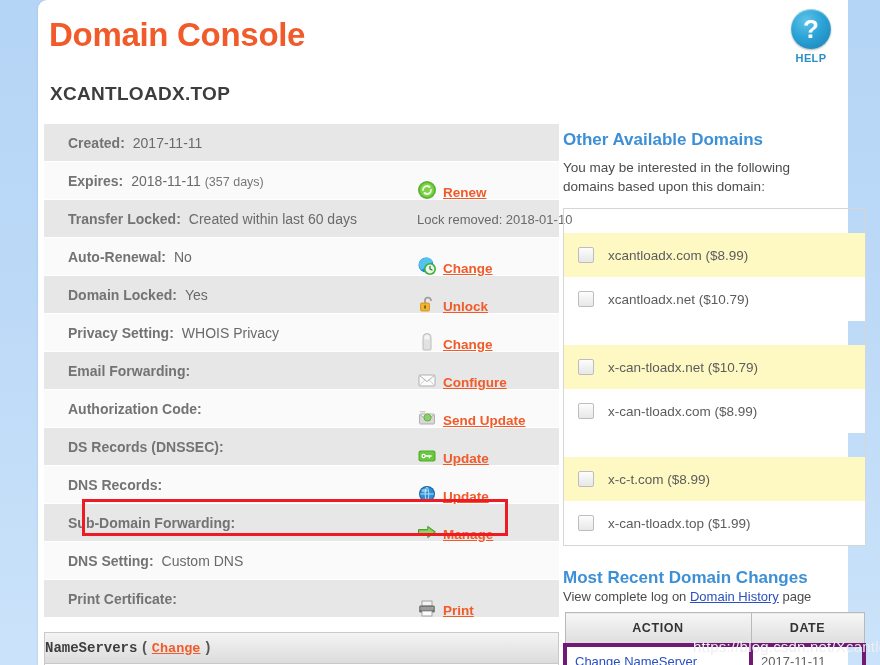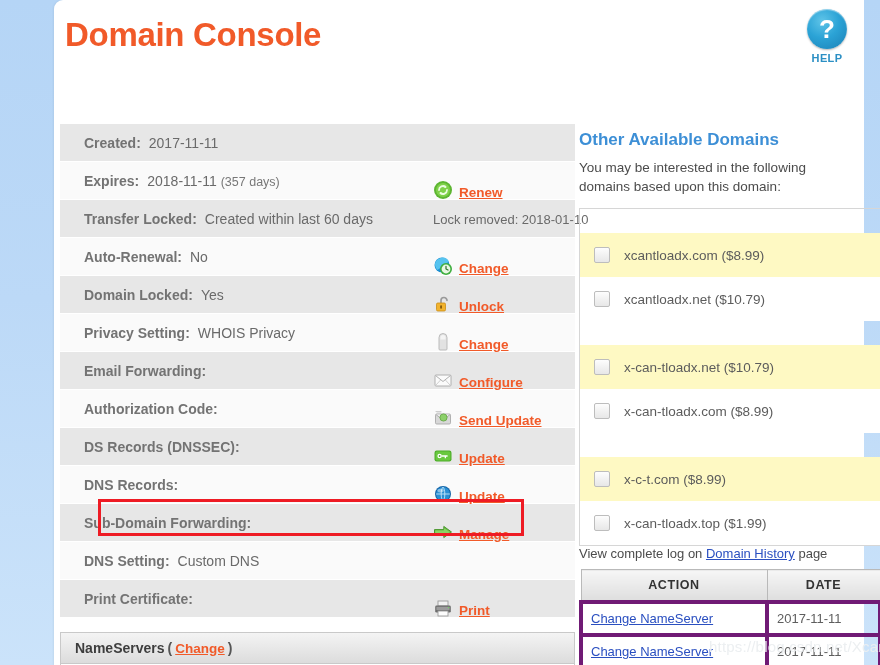--- a/index.html
+++ b/index.html
@@ -14,21 +14,21 @@
     overflow: hidden;
     position: relative;
   }
   #page-bg {
     position: absolute;
     inset: 0;
     background: linear-gradient(180deg, #b5d5f6 0%, #bcd9f7 45%, #cbe3fa 100%);
   }
   #content-card {
     position: absolute;
-    left: 54px;
+    left: 38px;
     top: 0;
     width: 810px;
     height: 665px;
     background: #ffffff;
     border-top-left-radius: 9px;
     box-shadow: -1px 0 2px rgba(0,0,0,0.05);
   }
 
   
   .page-title {
@@ -171,26 +171,26 @@
     top: 632px;
     width: 515px;
     border: 1px solid #c9c9c9;
     box-sizing: border-box;
     background: #fff;
   }
   .ns-head {
     height: 30px;
     display: flex;
     align-items: center;
-    padding-left: 14px;
     background: linear-gradient(180deg, #f4f4f4 0%, #dcdcdc 100%);
     font-size: 14px;
     font-weight: bold;
     color: #3d3d3d;
     border-bottom: 1px solid #c9c9c9;
+    font-family: Liberation Mono, monospace;
   }
   .ns-head .paren { color: #555; font-weight: bold; margin: 0 3px; }
   .ns-body { height: 14px; background: #fff; }
 
   
   .sidebar { position: absolute; left: 525px; top: 130px; width: 310px; }
   .side-h2 {
     font-size: 17px;
     font-weight: bold;
     color: #3d8fd6;
@@ -282,20 +282,21 @@
   }
 </style>
 </head>
 <body>
 
 <div id="page-bg"></div>
 
 <div id="content-card">
 
   <div class="page-title">Domain Console</div>
+  <div class="domain-name">XCANTLOADX.TOP</div>
 
   <div class="help-wrap">
     <div class="help-circle">?</div>
     <div class="help-label">HELP</div>
   </div>
 
   <div class="detail-table" id="detail-table">
       <div class="drow shaded">
         <span class="dlabel">Created:</span>
         <span class="dvalue"><span>2017-11-11</span></span>
@@ -469,20 +470,21 @@
         <div class="dom-row shaded">
           <span class="dom-cb"></span>
           <span class="dom-label">x-c-t.com ($8.99)</span>
         </div>
         <div class="dom-row plain">
           <span class="dom-cb"></span>
           <span class="dom-label">x-can-tloadx.top ($1.99)</span>
         </div>
       </div>
 
+    <h2 class="changes-h2">Most Recent Domain Changes</h2>
     <div class="changes-sub">
       <span>View complete log on </span><a>Domain History</a><span> page</span>
     </div>
 
     <table class="chg-table">
       <colgroup>
           <col class="c1">
           <col>
         </colgroup>
       <thead>

